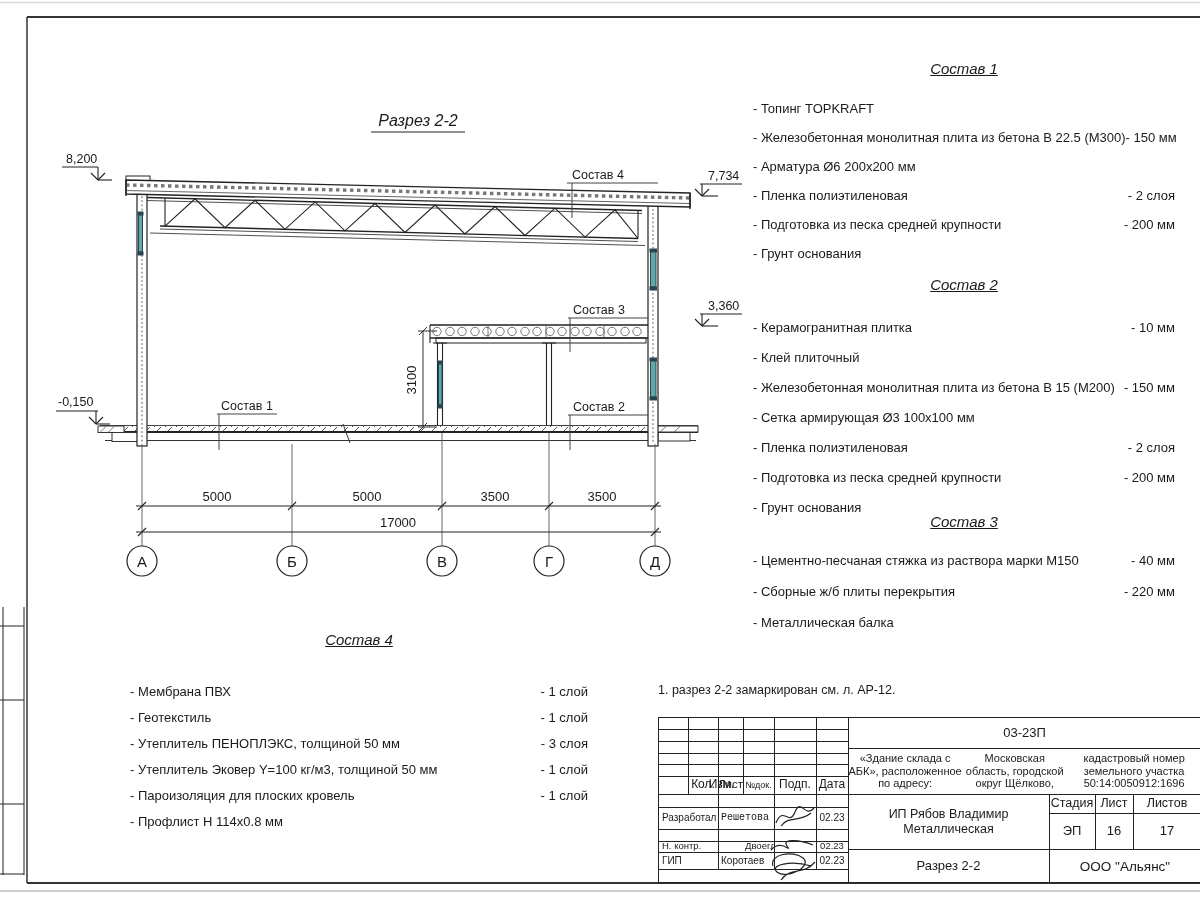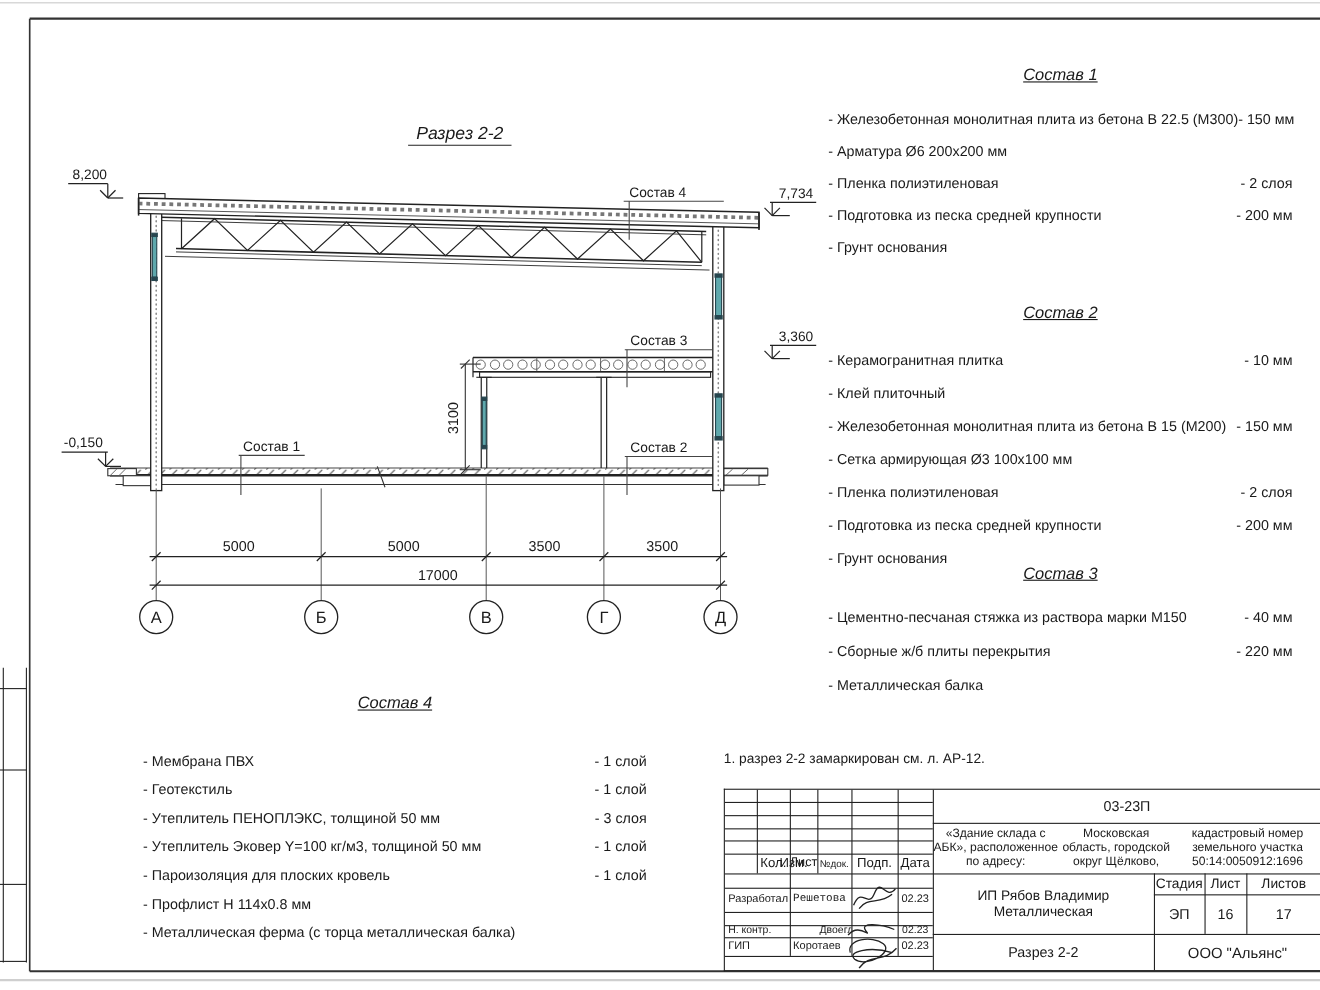--- a/index.html
+++ b/index.html
@@ -251,20 +251,24 @@
     <text x="292" y="566.5" font-size="15" text-anchor="middle" stroke="none">Б</text>
     <text x="442" y="566.5" font-size="15" text-anchor="middle" stroke="none">В</text>
     <text x="549" y="566.5" font-size="15" text-anchor="middle" stroke="none">Г</text>
     <text x="655" y="566.5" font-size="15" text-anchor="middle" stroke="none">Д</text>
   </g>
 </svg>
 
 <div class="comp comp1">
   <div class="hd">Состав 1</div>
   <div class="crow">
+      <span class="lbl">- Топинг TOPKRAFT</span>
+      <span class="val"></span>
+    </div>
+  <div class="crow">
       <span class="lbl">- Железобетонная  монолитная плита из бетона  В 22.5 (М300)- 150 мм</span>
       <span class="val"></span>
     </div>
   <div class="crow">
       <span class="lbl">- Арматура Ø6 200х200 мм</span>
       <span class="val"></span>
     </div>
   <div class="crow">
       <span class="lbl">- Пленка полиэтиленовая</span>
       <span class="val">-  2 слоя</span>
@@ -344,24 +348,20 @@
   <div class="crow">
       <span class="lbl">- Утеплитель Эковер Y=100 кг/м3, толщиной 50 мм</span>
       <span class="val">- 1 слой</span>
     </div>
   <div class="crow">
       <span class="lbl">- Пароизоляция для плоских кровель</span>
       <span class="val">- 1 слой</span>
     </div>
   <div class="crow">
       <span class="lbl">- Профлист Н 114х0.8 мм</span>
-      <span class="val"></span>
-    </div>
-  <div class="crow">
-      <span class="lbl">- Металлическая ферма (с торца металлическая балка)</span>
       <span class="val"></span>
     </div>
 </div>
 
 <div class="note">1. разрез 2-2 замаркирован см. л. АР-12.</div>
 
 <div class="tb">
 
   <div class="tbl" style="left:29px;top:0;width:1px;height:76px;"></div>
   <div class="tbl" style="left:59px;top:0;width:1px;height:151px;"></div>

